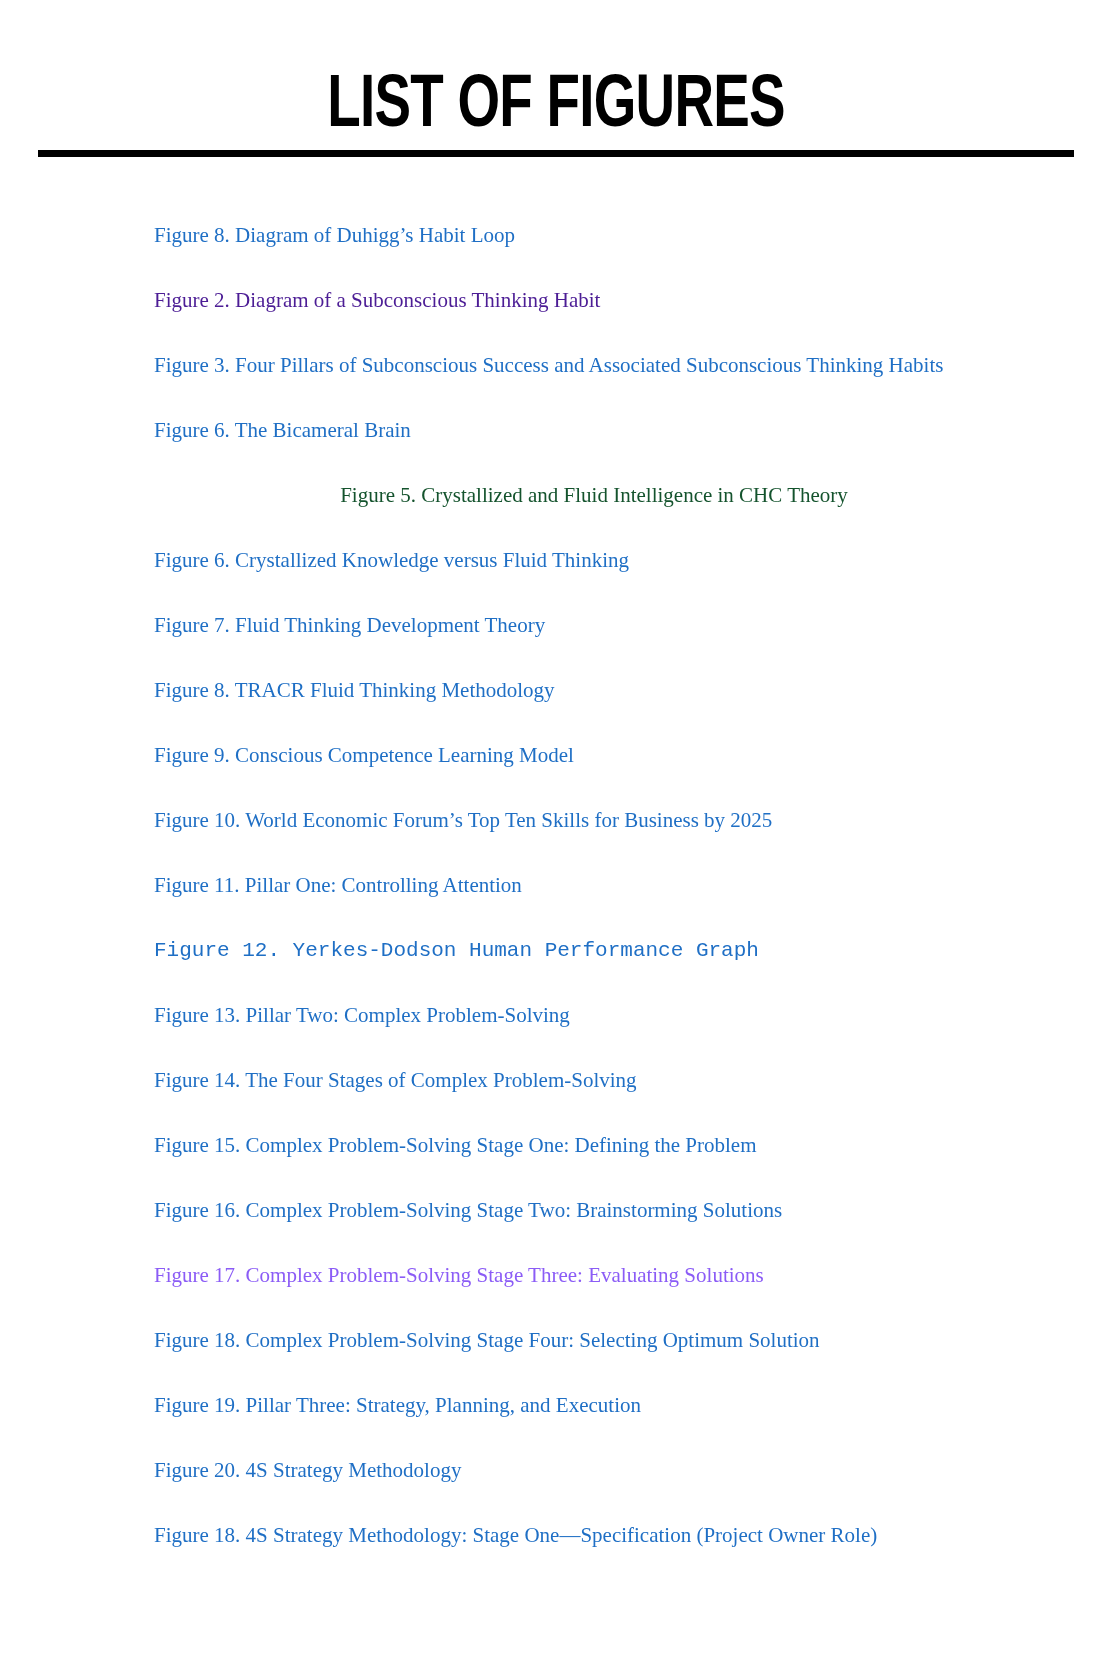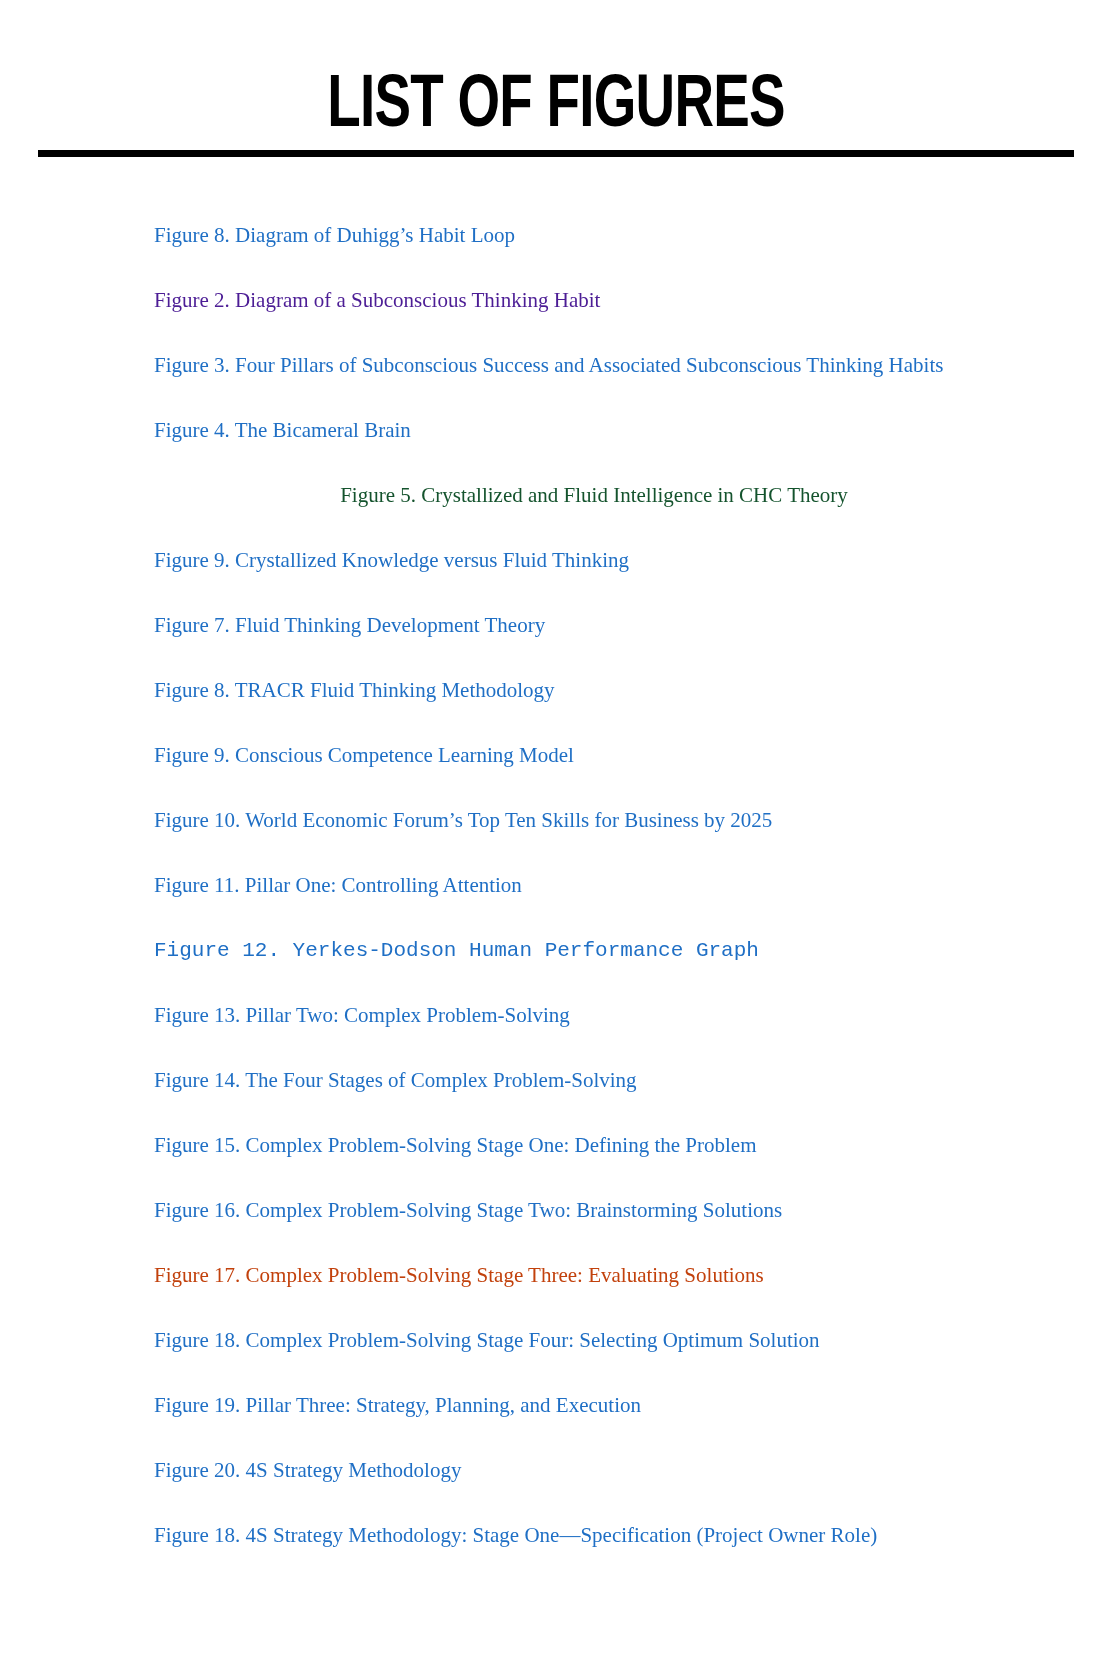--- a/index.html
+++ b/index.html
@@ -66,33 +66,33 @@
   <div class="doc-title">
     <span class="title-text">LIST OF FIGURES</span>
   </div>
 
   <div class="title-rule"></div>
 
   <ul class="figures-list">
       <li style="color: rgb(31, 111, 197);">Figure 8. Diagram of Duhigg’s Habit Loop</li>
       <li style="color: #4c1d95;">Figure 2. Diagram of a Subconscious Thinking Habit</li>
       <li style="color: rgb(31, 111, 197);">Figure 3. Four Pillars of Subconscious Success and Associated Subconscious Thinking Habits</li>
-      <li style="color: rgb(31, 111, 197);">Figure 4. The Bicameral Brain</li>
+      <li style="color: rgb(31, 111, 197);">Figure 6. The Bicameral Brain</li>
       <li style="color: #14532d; text-align: center;">Figure 5. Crystallized and Fluid Intelligence in CHC Theory</li>
-      <li style="color: rgb(31, 111, 197);">Figure 9. Crystallized Knowledge versus Fluid Thinking</li>
+      <li style="color: rgb(31, 111, 197);">Figure 6. Crystallized Knowledge versus Fluid Thinking</li>
       <li style="color: rgb(31, 111, 197);">Figure 7. Fluid Thinking Development Theory</li>
       <li style="color: rgb(31, 111, 197);">Figure 8. TRACR Fluid Thinking Methodology</li>
       <li style="color: rgb(31, 111, 197);">Figure 9. Conscious Competence Learning Model</li>
       <li style="color: rgb(31, 111, 197);">Figure 10. World Economic Forum’s Top Ten Skills for Business by 2025</li>
       <li style="color: rgb(31, 111, 197);">Figure 11. Pillar One: Controlling Attention</li>
       <li style="color: rgb(31, 111, 197); font-family: Liberation Mono, monospace;">Figure 12. Yerkes-Dodson Human Performance Graph</li>
       <li style="color: rgb(31, 111, 197);">Figure 13. Pillar Two: Complex Problem-Solving</li>
       <li style="color: rgb(31, 111, 197); font-family: Liberation Serif, serif;">Figure 14. The Four Stages of Complex Problem-Solving</li>
       <li style="color: rgb(31, 111, 197);">Figure 15. Complex Problem-Solving Stage One: Defining the Problem</li>
       <li style="color: rgb(31, 111, 197);">Figure 16. Complex Problem-Solving Stage Two: Brainstorming Solutions</li>
-      <li style="color: #c2410c; margin-top: 28px;">Figure 17. Complex Problem-Solving Stage Three: Evaluating Solutions</li>
+      <li style="color: #8b5cf6; margin-top: 28px;">Figure 17. Complex Problem-Solving Stage Three: Evaluating Solutions</li>
       <li style="color: rgb(31, 111, 197);">Figure 18. Complex Problem-Solving Stage Four: Selecting Optimum Solution</li>
       <li style="color: rgb(31, 111, 197);">Figure 19. Pillar Three: Strategy, Planning, and Execution</li>
       <li style="color: rgb(31, 111, 197);">Figure 20. 4S Strategy Methodology</li>
       <li style="color: rgb(31, 111, 197);">Figure 18. 4S Strategy Methodology: Stage One—Specification (Project Owner Role)</li>
     </ul>
 
 </div>
 
 </body></html>

